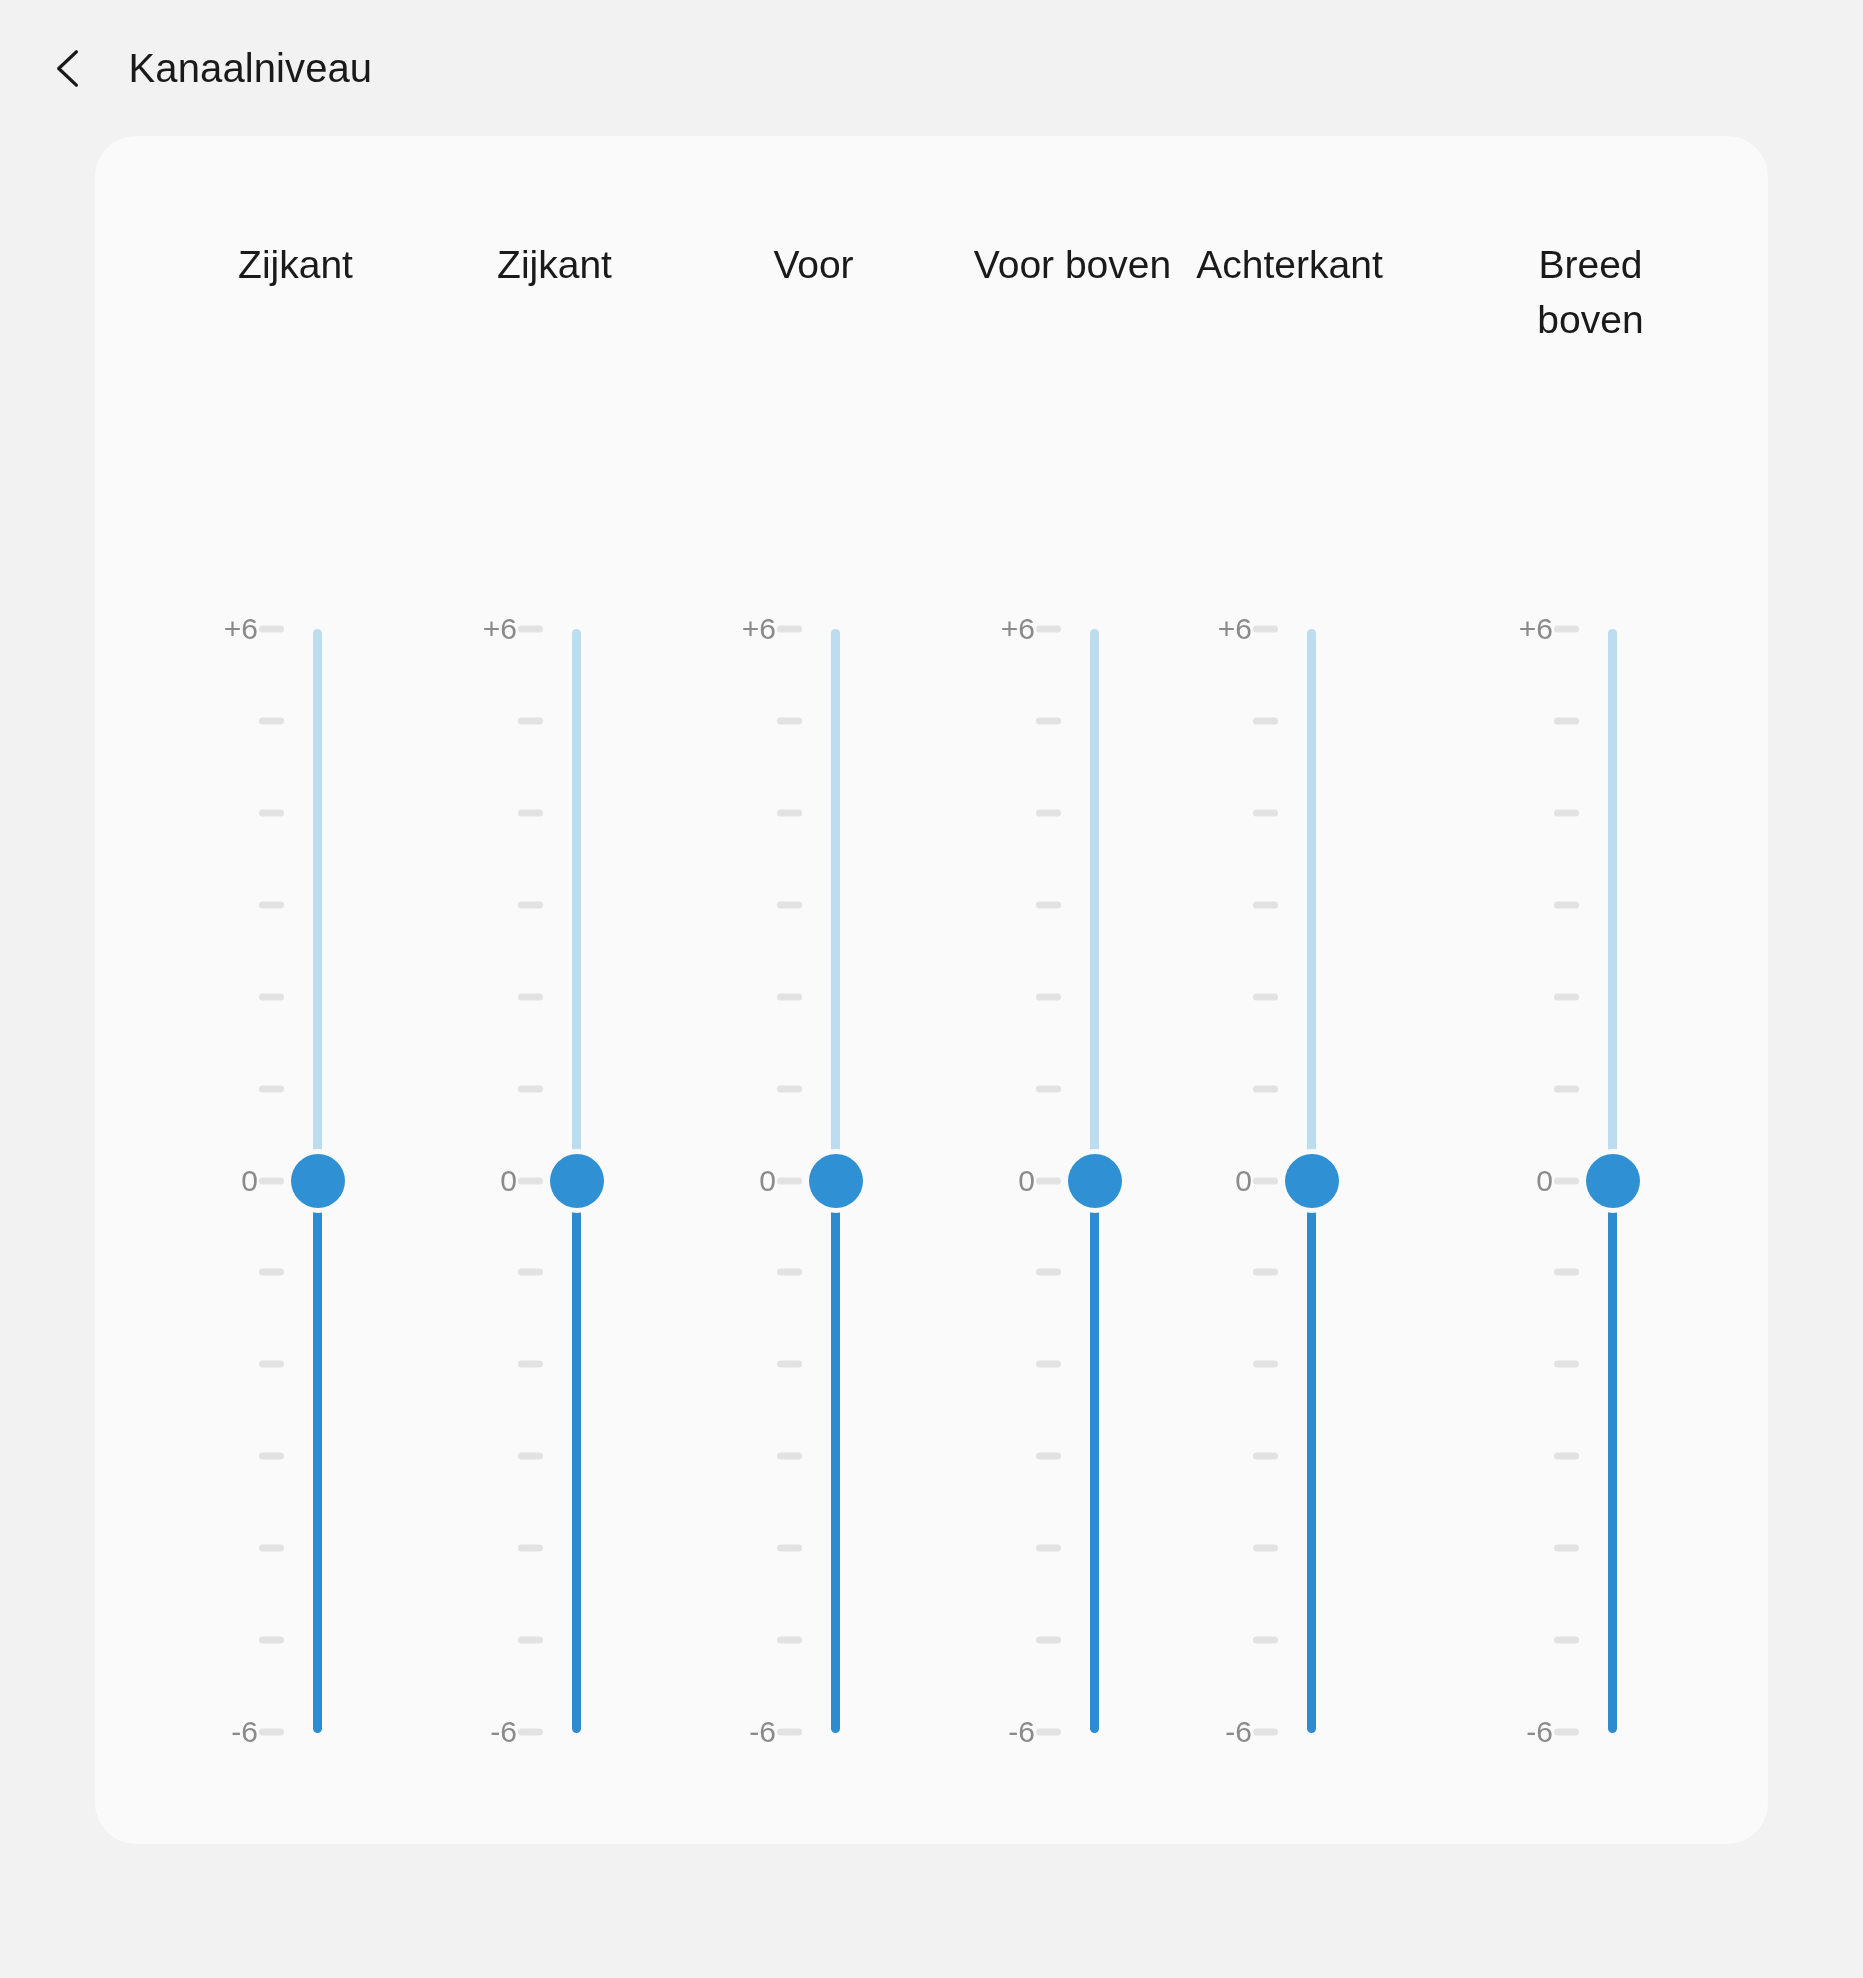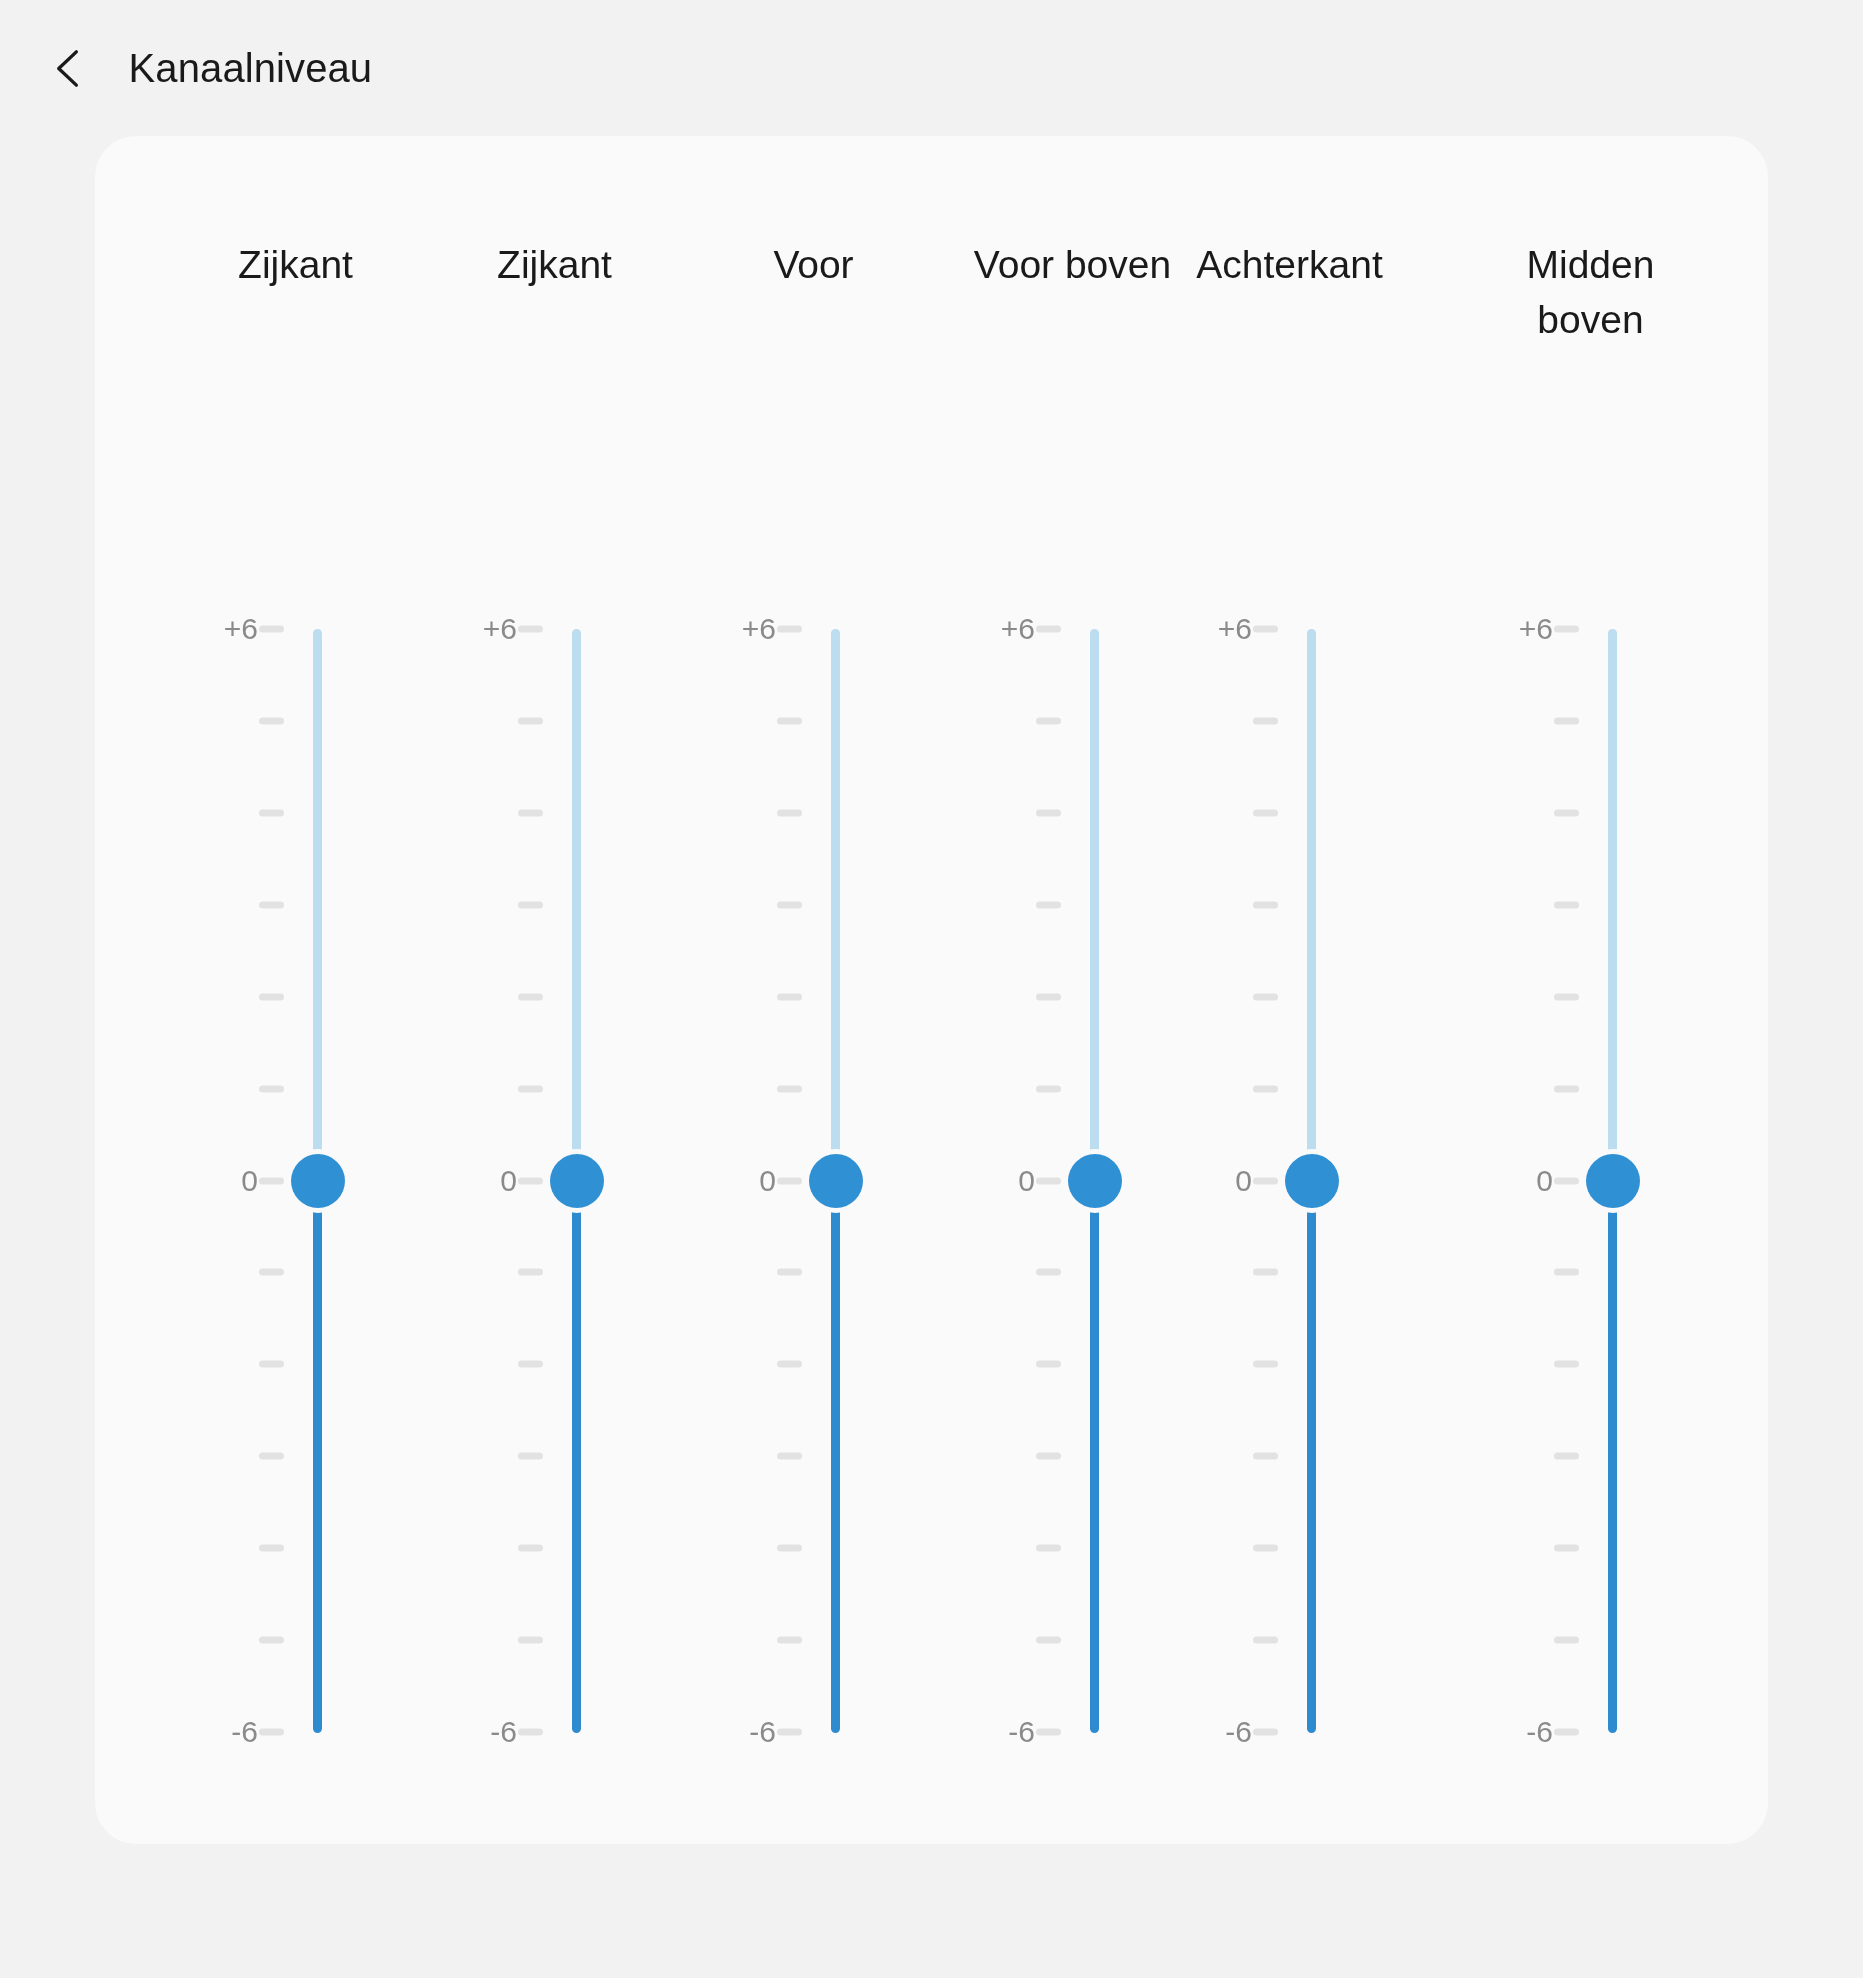--- a/index.html
+++ b/index.html
@@ -282,21 +282,21 @@
           <div class="tick" style="top: 1239px;"></div>
           <div class="scale-label" style="top: 136px;">+6</div>
           <div class="scale-label" style="top: 688px;">0</div>
           <div class="scale-label" style="top: 1239px;">-6</div>
           <div class="track-bg" style="top: 136px; height: 552px;"></div>
           <div class="track-fill" style="top: 688px; height: 552px;"></div>
           <div class="thumb" style="top: 688px;"></div>
         </div>
       </div>
       <div class="column" style="left: 1366px;">
-        <div class="col-label">Midden
+        <div class="col-label">Breed
 boven</div>
         <div class="slider">
           <div class="tick" style="top: 136px;"></div>
           <div class="tick" style="top: 228px;"></div>
           <div class="tick" style="top: 320px;"></div>
           <div class="tick" style="top: 412px;"></div>
           <div class="tick" style="top: 504px;"></div>
           <div class="tick" style="top: 596px;"></div>
           <div class="tick" style="top: 688px;"></div>
           <div class="tick" style="top: 779px;"></div>

